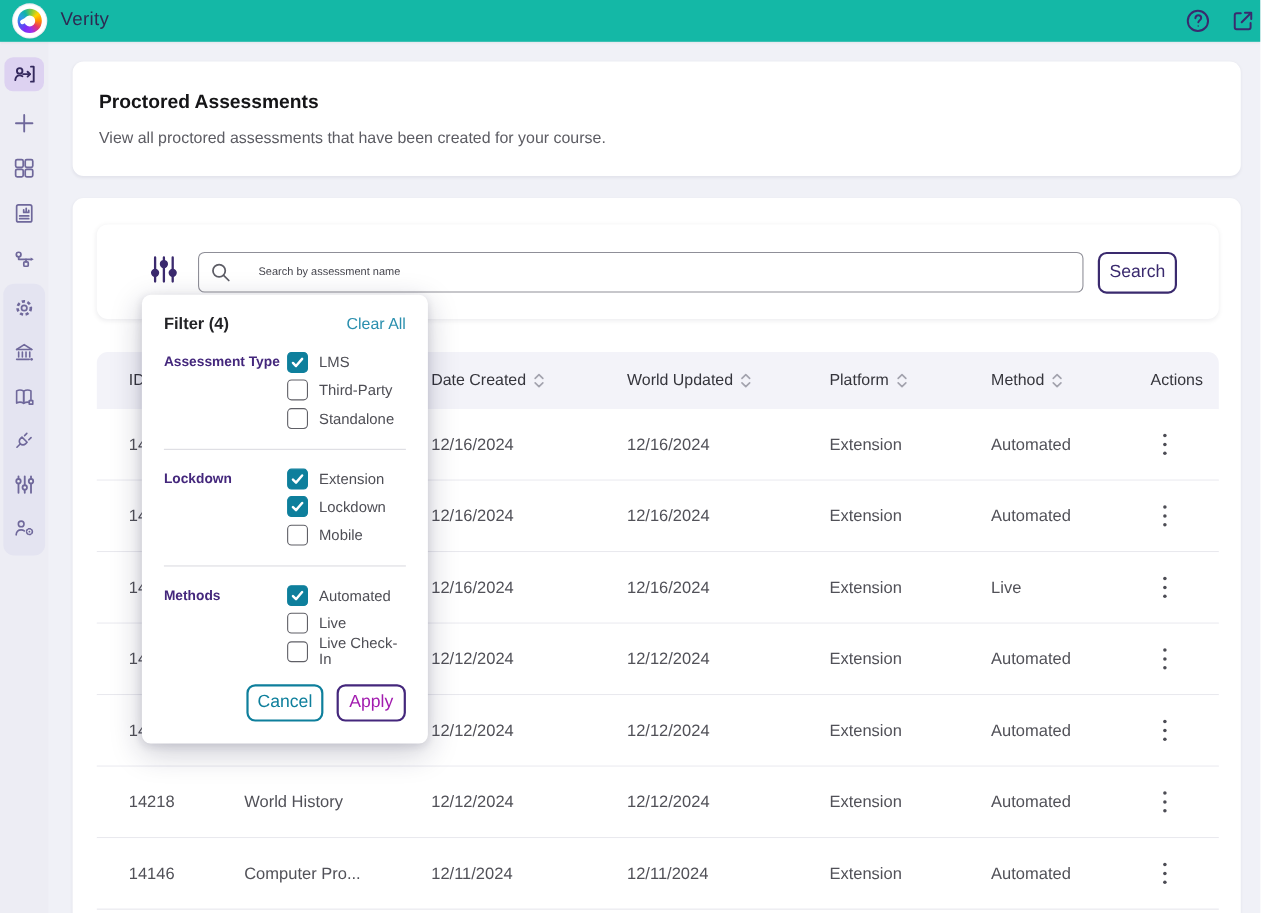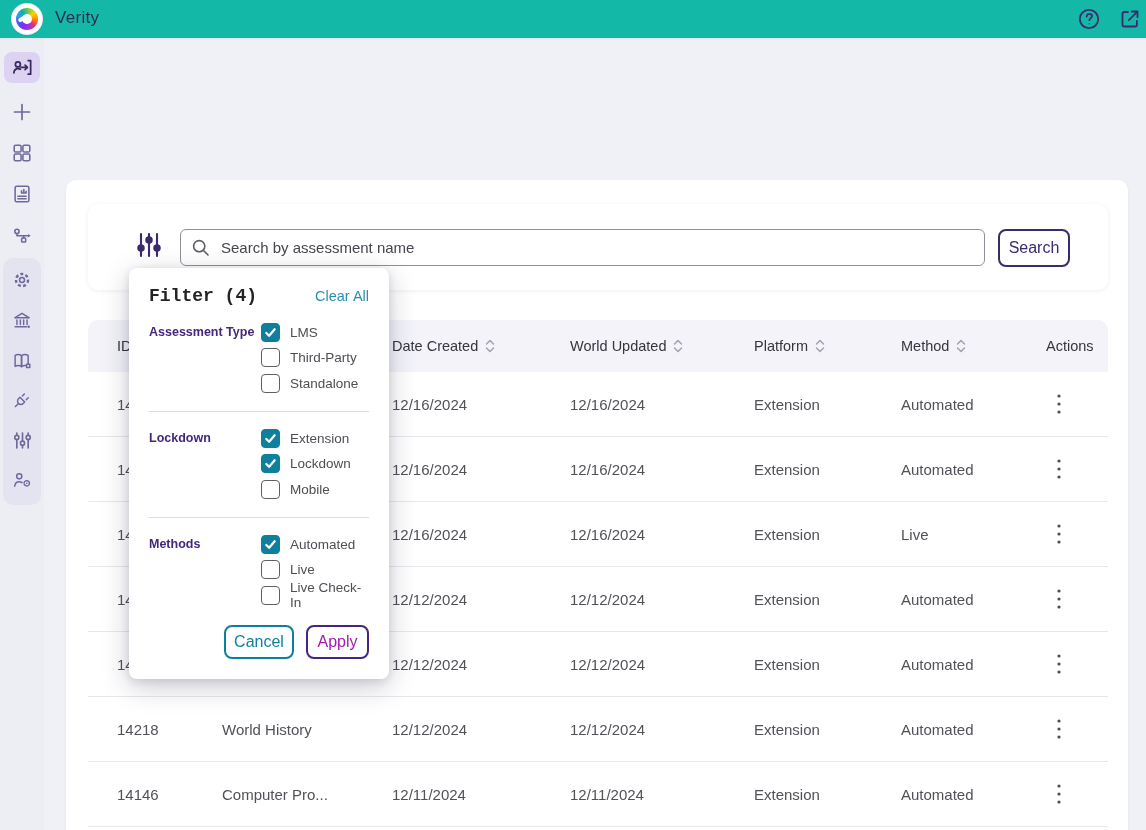--- a/index.html
+++ b/index.html
@@ -32,21 +32,21 @@
   
   .page-title{position:absolute;left:24px;top:26px;font-size:17.5px;font-weight:700;color:#151517;}
   .page-subtitle{position:absolute;left:24px;top:62px;font-size:14.5px;color:#5c5c63;}
 
   
   .search-panel{position:absolute;left:88px;top:204px;width:1020px;height:86px;background:#fff;border-radius:10px;
     box-shadow:0 1px 5px rgba(20,20,43,.07);z-index:3;}
   .filter-trigger{position:absolute;left:48px;top:26px;width:30px;height:34px;color:#3b2a6e;cursor:pointer;}
   .search-field{position:absolute;left:92px;top:25px;width:805px;height:37px;}
   .search-field input{width:100%;height:100%;box-sizing:border-box;border:1px solid #8f8f98;border-radius:6px;
-    padding:0 10px 0 40px;font-size:15px;color:#333;font-family:"Liberation Sans",sans-serif;outline:none;background:#fff;}
+    padding:0 10px 0 54px;font-size:10px;color:#333;font-family:"Liberation Sans",sans-serif;outline:none;background:#fff;}
   .search-field input::placeholder{color:#46464e;opacity:1;}
   .magnifier{position:absolute;left:11px;top:9px;color:#5d5d66;pointer-events:none;}
   .btn{display:flex;align-items:center;justify-content:center;background:#fff;border-radius:8px;cursor:pointer;
     font-family:"Liberation Sans",sans-serif;font-size:16px;box-sizing:border-box;}
   .search-btn{position:absolute;left:910px;top:25px;width:72px;height:38px;border:2px solid #3a2a6e;color:#3a2a6e;}
 
   
   .table{position:absolute;left:88px;top:320px;width:1020px;z-index:1;}
   .thead,.trow{display:grid;grid-template-columns:105px 170px 178px 184px 147px 145px 1fr;align-items:center;
     padding:0 25px 0 29px;box-sizing:border-box;}
@@ -56,21 +56,21 @@
   .sort-icon{color:#a3a3ae;flex:none;}
   .trow{height:65px;background:#fff;border-bottom:1px solid #e7e7ed;font-size:15px;color:#515158;}
   .cell.right{display:flex;justify-content:flex-end;}
   .kebab{width:26px;height:30px;display:flex;align-items:center;justify-content:center;cursor:pointer;
     color:#4c4c54;margin-right:14px;background:none;border:none;padding:0;}
 
   
   .popup{position:absolute;left:129px;top:268px;width:260px;background:#fff;border-radius:8px;z-index:40;
     box-shadow:0 8px 28px rgba(25,25,60,.22),0 2px 8px rgba(25,25,60,.12);padding:18px 20px 20px;box-sizing:border-box;}
   .popup-head{display:flex;justify-content:space-between;align-items:center;}
-  .popup-title{font-size:18px;font-weight:700;color:#232326;font-family:Liberation Mono, monospace;}
+  .popup-title{font-size:15px;font-weight:700;color:#232326;}
   .clear-all{font-size:14.5px;color:#2a8fae;cursor:pointer;}
   .fsection{display:flex;margin-top:16px;}
   .fsection-label{width:112px;flex:none;font-size:12.5px;font-weight:700;color:#44277c;padding-top:3px;}
   .fopts{display:flex;flex-direction:column;gap:5.5px;}
   .fopt{display:flex;align-items:center;gap:10px;height:20px;cursor:pointer;}
   .checkbox{width:19px;height:19px;flex:none;border-radius:4px;border:1.6px solid #5f5f66;background:#fff;
     box-sizing:border-box;display:flex;align-items:center;justify-content:center;}
   .checkbox svg{display:none;}
   .checkbox.checked{background:#0e7f9c;border-color:#0e7f9c;}
   .checkbox.checked svg{display:block;}
@@ -219,20 +219,24 @@
         <svg width="22" height="22" viewBox="0 0 24 24" fill="none" stroke="currentColor" stroke-width="1.6" stroke-linecap="round">
           <circle cx="9" cy="8" r="2.8"></circle>
           <path d="M4 18.8c.3-3.1 2.3-4.9 5-4.9 1.2 0 2.3.4 3.1 1"></path>
           <circle cx="17.2" cy="15.6" r="2.9" stroke-dasharray="1.7 1.4"></circle>
           <circle cx="17.2" cy="15.6" r="0.9" fill="currentColor" stroke="none"></circle>
         </svg>
       </span>
     </div>
   </div>
 
+  <div class="card abs" style="left:66px;top:56px;width:1062px;height:104px;">
+    <div class="page-title">Proctored Assessments</div>
+    <div class="page-subtitle">View all proctored assessments that have been created for your course.</div>
+  </div>
 
   <div class="card abs" style="left:66px;top:180px;width:1062px;height:690px;"></div>
 
   <div class="search-panel">
     <div class="filter-trigger">
       <svg width="26" height="30" viewBox="0 0 26 28" fill="none" stroke="currentColor" stroke-width="2.1" stroke-linecap="round">
         <path d="M5 3v22M13 3v22M21 3v22"></path>
         <circle cx="5" cy="17" r="2.7" fill="currentColor"></circle>
         <circle cx="13" cy="9" r="2.7" fill="currentColor"></circle>
         <circle cx="21" cy="17" r="2.7" fill="currentColor"></circle>

